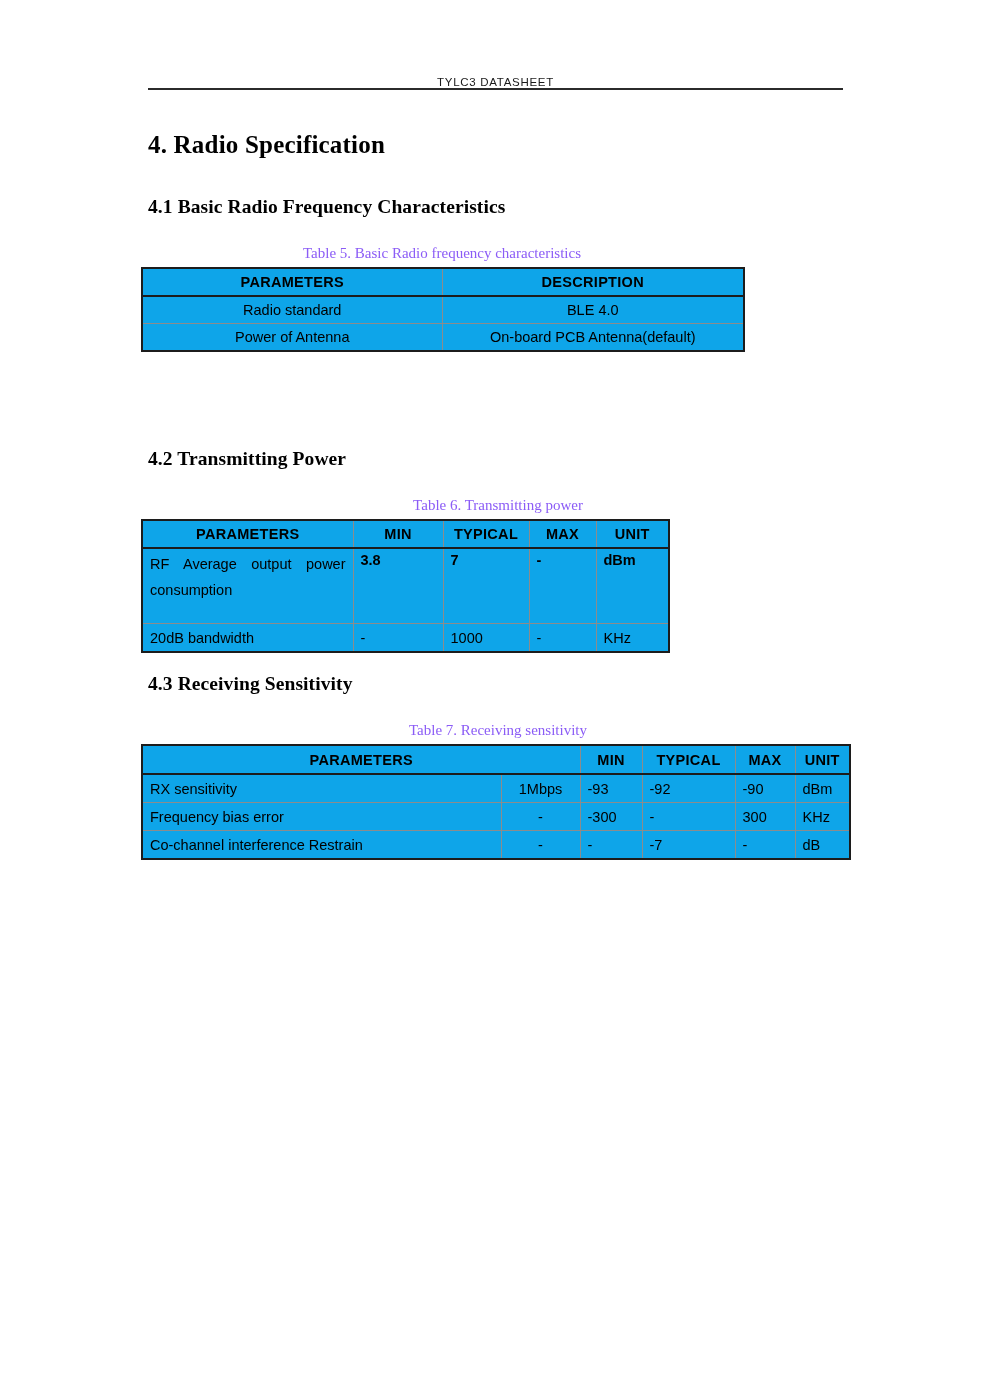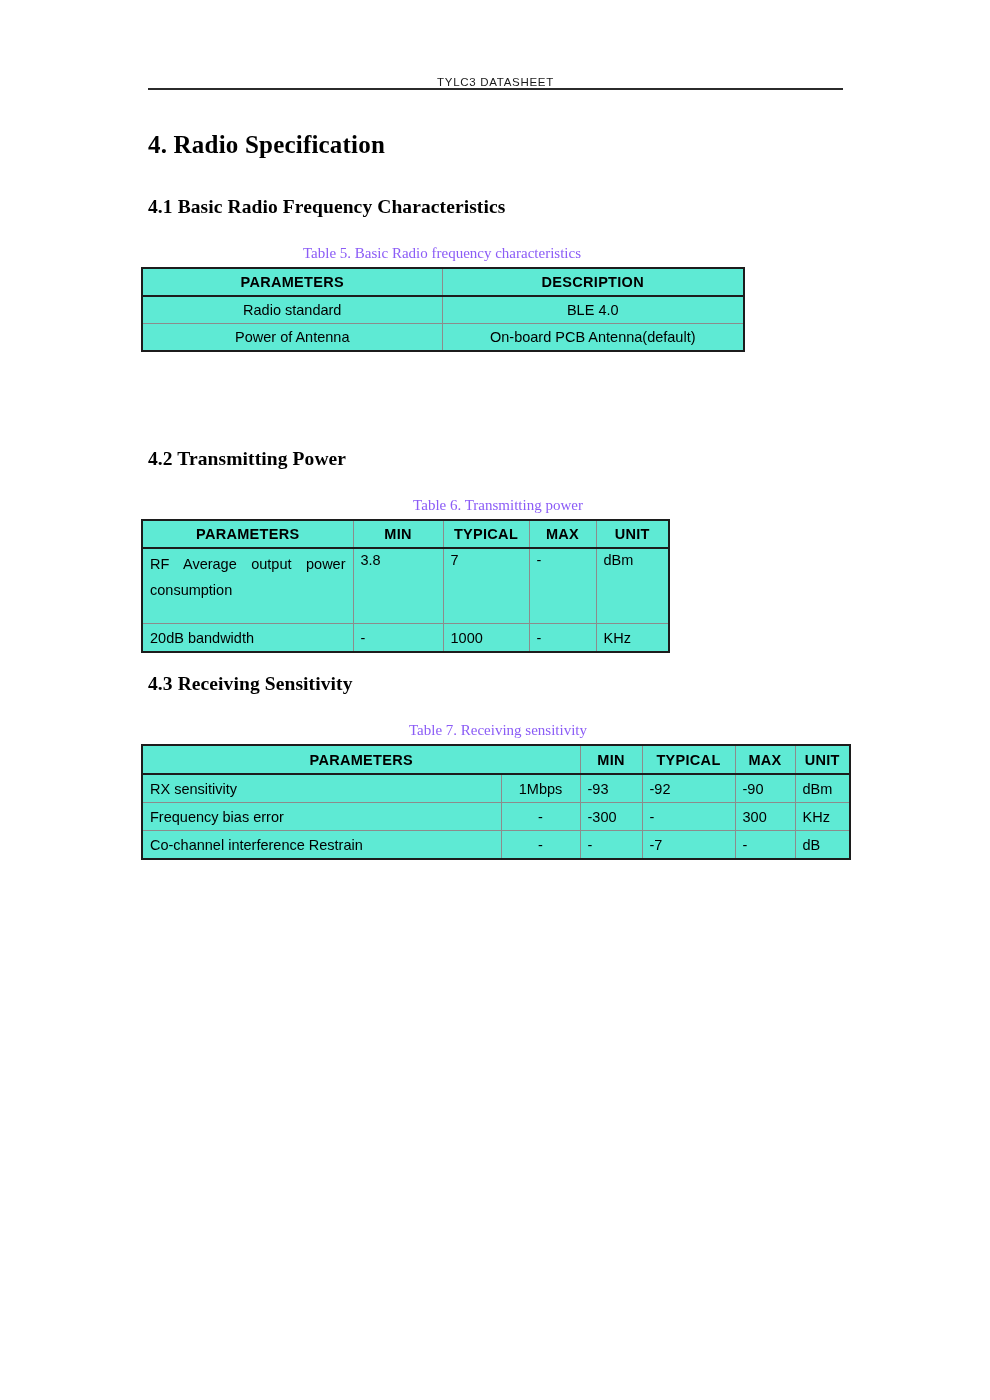--- a/index.html
+++ b/index.html
@@ -88,21 +88,21 @@
   #caption-table7 { top: 722px; left: 141px; width: 714px; }
 
   
   table.doc-table {
     position: absolute;
     border-collapse: collapse;
     table-layout: fixed;
     font-family: "Liberation Sans", sans-serif;
     font-size: 14.5px;
     color: #000000;
-    background: #5eead4;
+    background: #0ea5e9;
   }
   table.doc-table td,
   table.doc-table th {
     border: 1px solid #8c8c8c;
     padding: 0 7px;
     font-weight: normal;
     vertical-align: middle;
   }
   
   table.doc-table {
@@ -146,21 +146,21 @@
   #table6 tr.head-row th { height: 26px; text-align: center; }
   #table6 td { text-align: left; }
   #table6 td.cell-justify {
     text-align: justify;
     text-align-last: justify;
     line-height: 26px;
     padding-top: 2px;
     padding-bottom: 20px;
     height: 52px;
   }
-  #table6 td.val-tall { height: 52px; vertical-align: top; padding-top: 3px; }
+  #table6 td.val-tall { height: 52px; vertical-align: top; padding-top: 3px; font-weight: bold; }
   #table6 tr.row-short td { height: 27px; }
 
   
   #table7 {
     left: 141px;
     top: 744px;
     width: 708px;
   }
   #table7 col.c1 { width: 359px; }
   #table7 col.c2 { width: 79px; }

